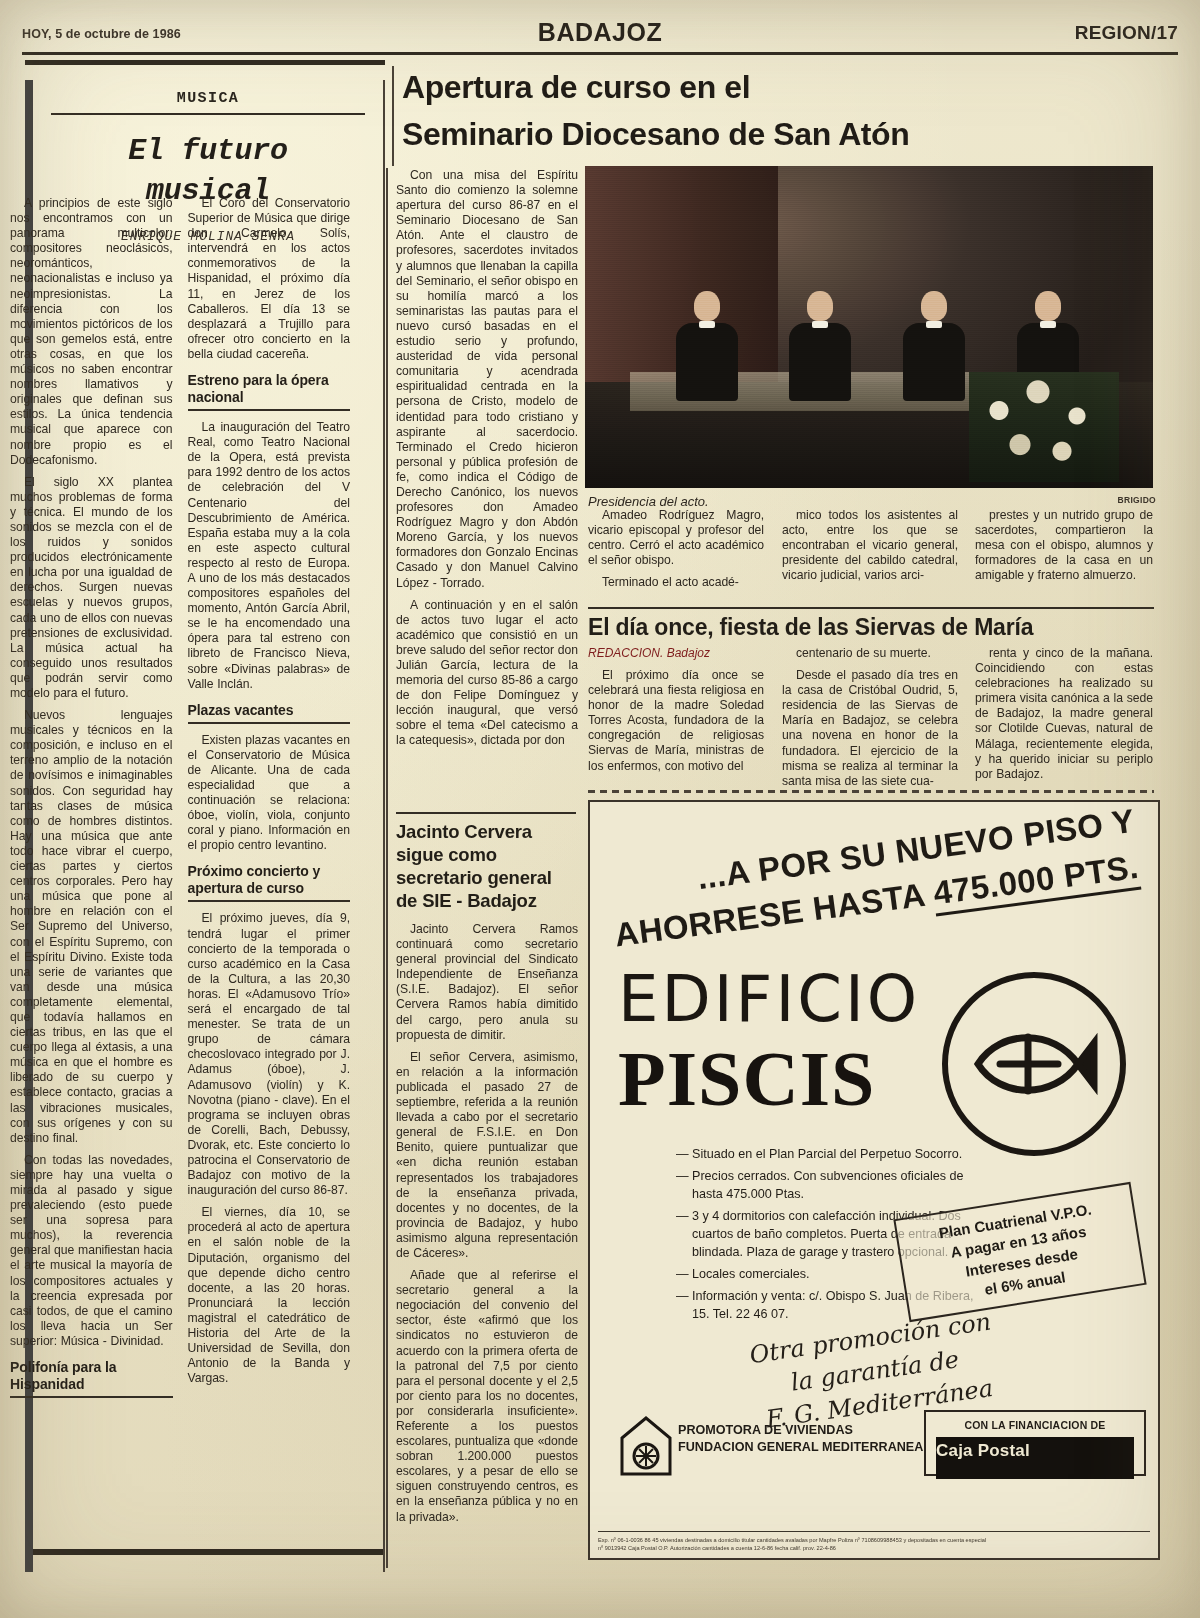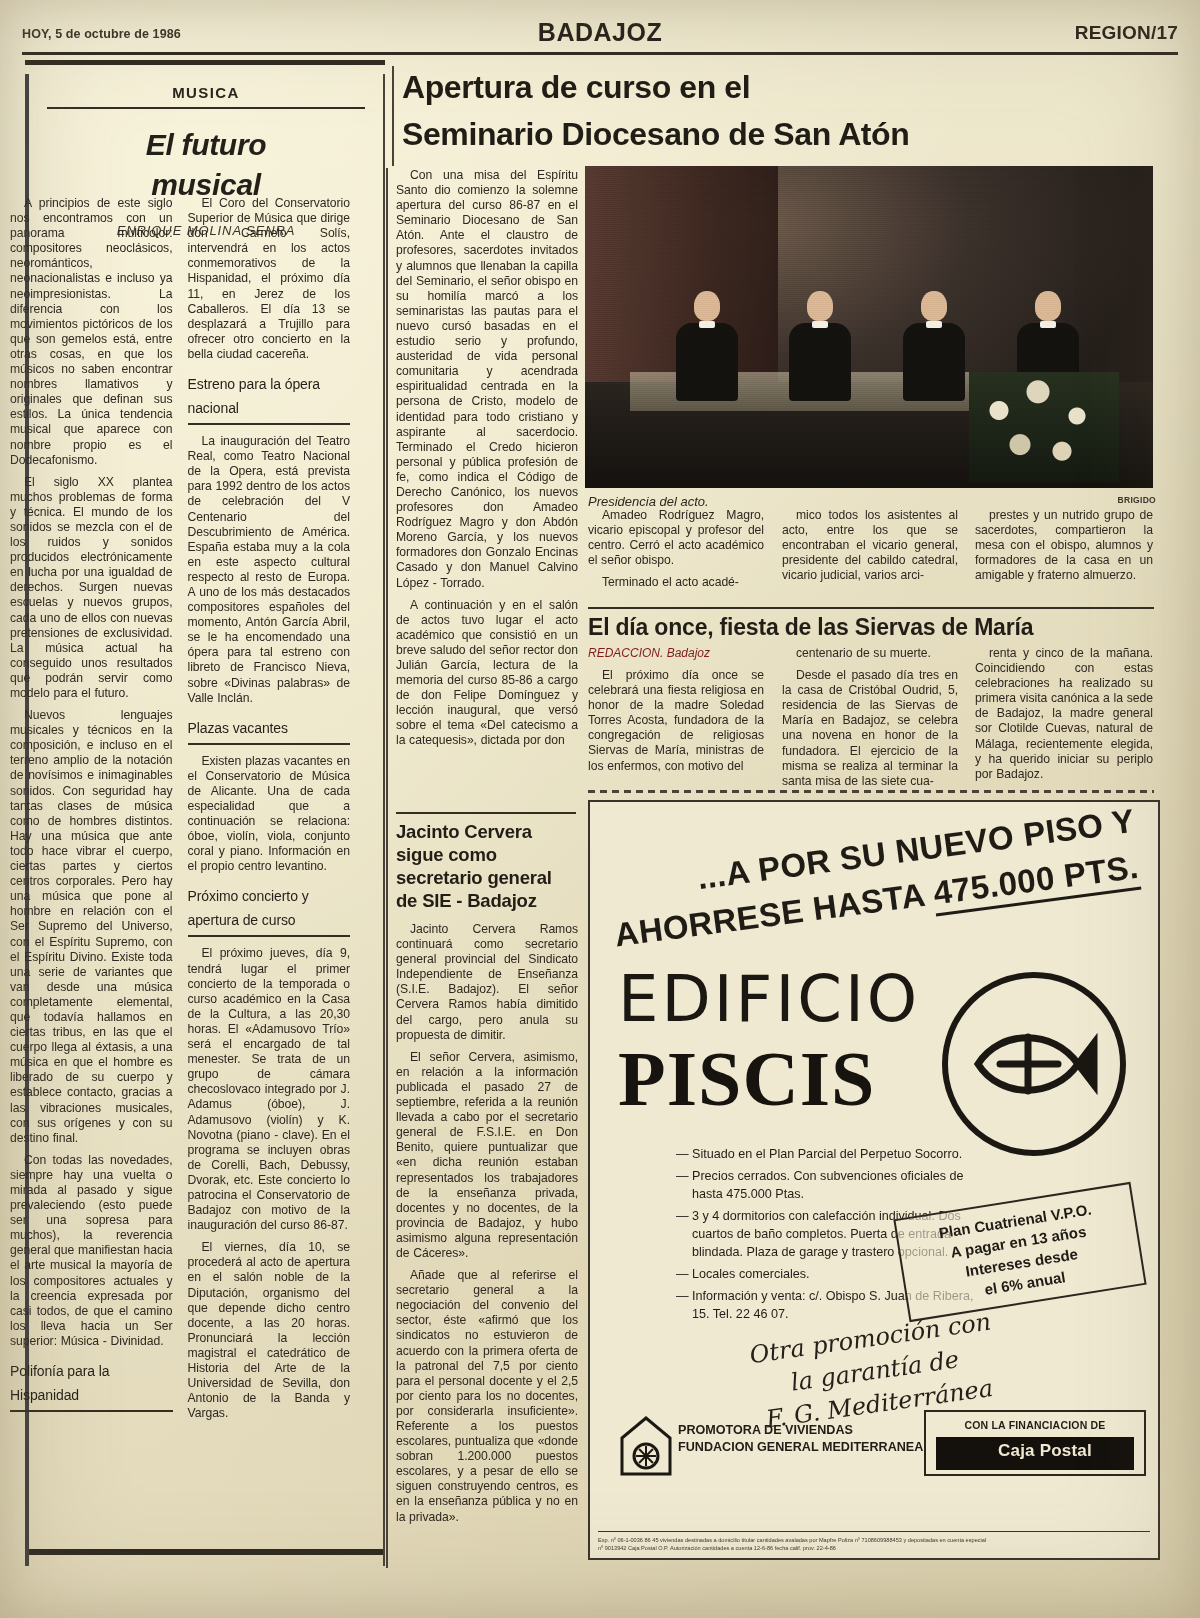--- a/index.html
+++ b/index.html
@@ -52,31 +52,32 @@
     margin:0 0 7px 0;
     font-size:12.2px;
     line-height:15.1px;
     text-align:justify;
     text-indent:14px;
     letter-spacing:-.05px;
     color:#2e2820;
     word-spacing:.4px;
   }
   .subhead{
-    font-size:14px;font-weight:400;line-height:24px;
+    font-size:14px;font-weight:700;line-height:17px;
     margin:10px 0 3px 0;color:#241f18;letter-spacing:-.1px;
   }
   .subrule{height:2px;background:#332d24;margin:2px 0 9px 0;}
 
   
   .left-panel{
-    position:absolute;left:25px;top:74px;width:360px;height:1492px;
-    border-left:4px solid #404040;
+    position:absolute;left:25px;top:80px;width:360px;height:1492px;
+    border-left:8px solid #404040;
     border-right:2px solid #4a4237;
     box-sizing:border-box;
+    font-family:Liberation Mono, monospace;
   }
   .lp-topbar{position:absolute;left:25px;top:60px;width:360px;height:5px;background:#2e2920;}
   .lp-botbar{position:absolute;left:25px;top:1549px;width:360px;height:6px;background:#2e2920;}
 
   .musica-kicker{
     text-align:center;font-size:15px;font-weight:700;letter-spacing:1.4px;
     color:#2a251e;padding-top:10px;
   }
   .musica-rule{height:2px;background:#332d24;margin:6px 18px 0 18px;}
   .mus-title{
@@ -265,22 +266,22 @@
   }
   .ad-seal{
     position:absolute;left:28px;top:2px;width:56px;height:66px;
   }
   .ad-finance{
     position:absolute;right:12px;top:0;width:218px;height:62px;
     border:2px solid #2b251e;
   }
   .ad-finance .fl{font-size:10.5px;font-weight:700;text-align:center;margin-top:7px;letter-spacing:.2px;color:#221d17;}
   .ad-finance .fb{
-    margin:6px 10px 0 10px;height:33px;background:#14110d;color:#efe9d2;
-    font-size:17px;font-weight:800;line-height:28px;text-align:center;letter-spacing:.2px;padding-left:20px;
+    margin:6px 10px 0 10px;height:42px;background:#14110d;color:#efe9d2;
+    font-size:17px;font-weight:800;line-height:28px;letter-spacing:.2px;
   }
   .ad-legal{
     position:absolute;left:8px;right:8px;bottom:6px;
     border-top:1px solid #3a332a;padding-top:4px;
     font-size:5.6px;line-height:8px;color:#3d362c;
   }
 
   .svgw{display:block;width:100%;height:100%;}
 </style>
 </head>

